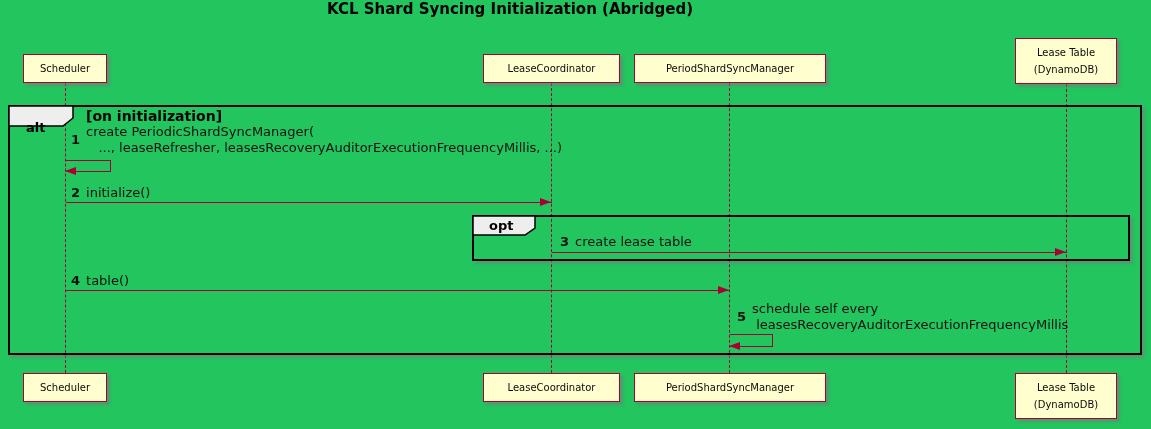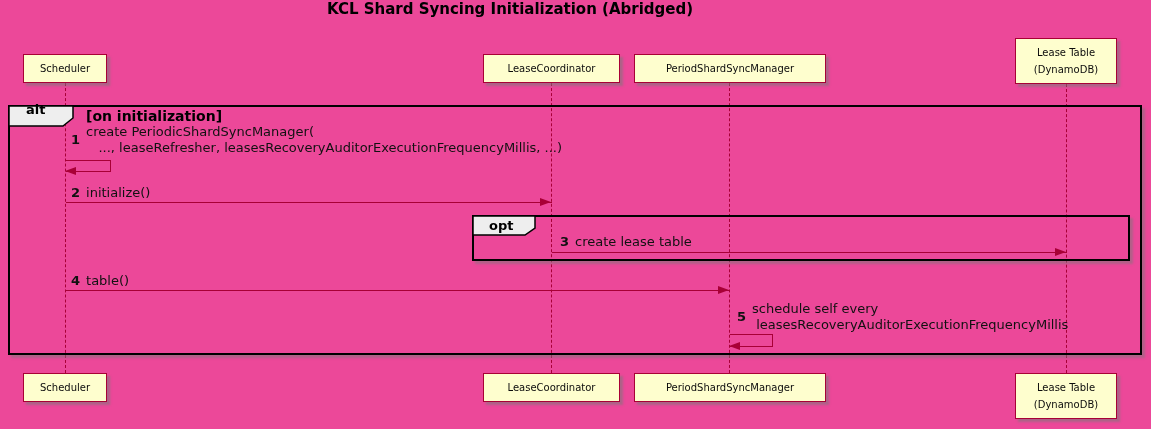--- a/index.html
+++ b/index.html
@@ -1,17 +1,17 @@
 <!DOCTYPE html>
 <html><head>
 <meta charset="utf-8">
 <style>
   html,body { margin:0; padding:0; background:#ffffff; }
   .canvas {
-    position:relative; width:1151px; height:429px; background:#ec4899;
+    position:relative; width:1151px; height:429px; background:#22c55e;
     font-family:"DejaVu Sans","Liberation Sans",sans-serif; color:#0b0b0b;
     overflow:hidden;
   }
   .title {
     position:absolute; left:0; top:8; width:1020px; text-align:center;
     font-size:15px; font-weight:bold; color:#000;
   }
   .participant {
     position:absolute; box-sizing:border-box; background:#FEFECE;
     border:1.6px solid #A80036; box-shadow:3px 3px 2px rgba(120,120,120,0.55);
@@ -39,21 +39,21 @@
   }
   .frame-alt { left:8px;   top:105px; width:1134px; height:250px; }
   .frame-opt { left:472px; top:215px; width:658px;  height:46px; }
 
   .tab-svg { position:absolute; }
   .tab-alt { left:9px;   top:106px; }
   .tab-opt { left:473px; top:216px; }
   .tab-label {
     position:absolute; font-size:13px; font-weight:bold; color:#000;
   }
-  .tab-label-alt { left:26px;  top:102px; }
+  .tab-label-alt { left:26px;  top:120px; }
   .tab-label-opt { left:489px; top:218px; }
   .guard { position:absolute; font-size:14px; font-weight:bold; color:#000; }
   .guard-alt { left:86px;  top:108px; }
   .guard-opt { left:559px; top:218px; }
 
   .msg-label {
     position:absolute; display:flex; align-items:center; gap:6px;
     font-size:13px; line-height:16px; color:#111;
   }
   .msg-num { font-weight:bold; }

